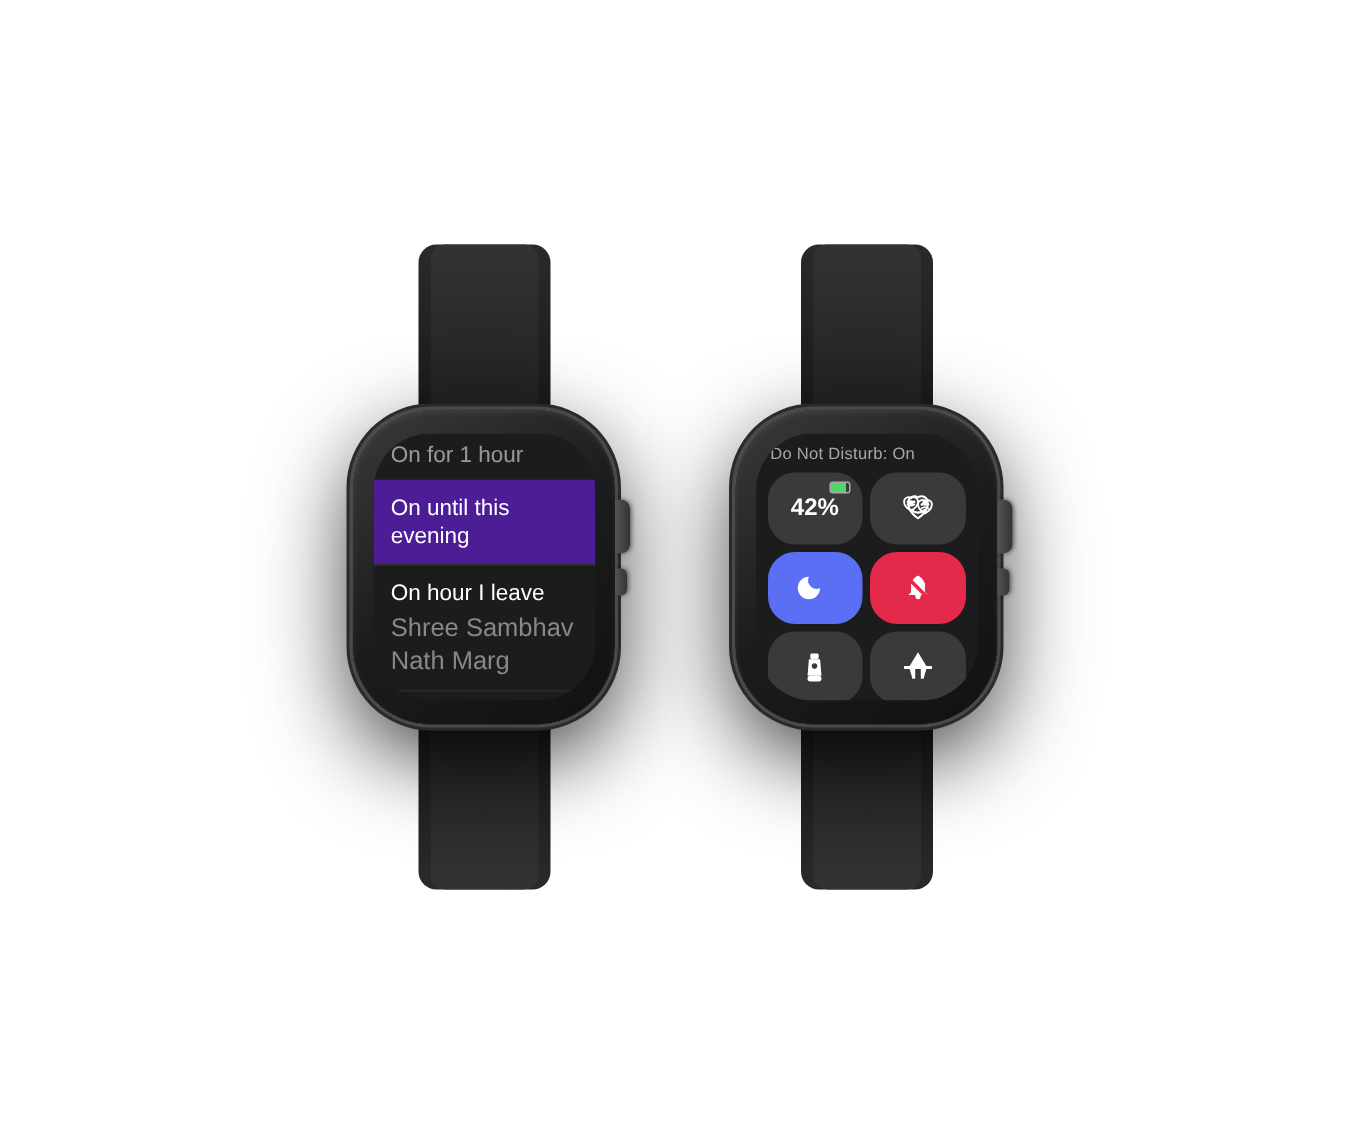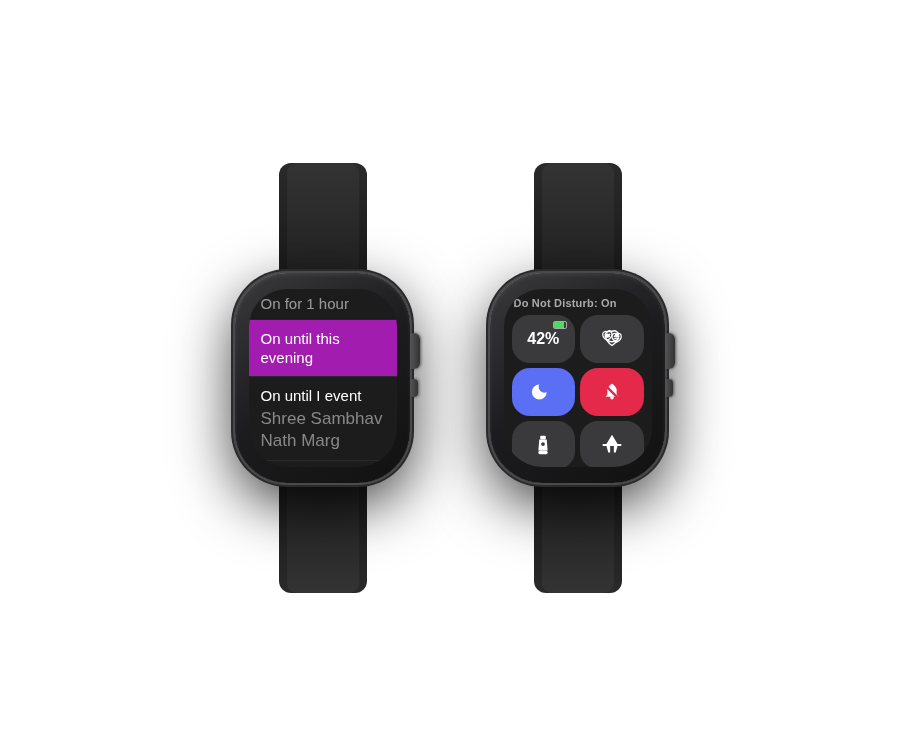--- a/index.html
+++ b/index.html
@@ -137,42 +137,42 @@
     }
 
     .dnd-menu-item-subtitle {
       color: #888888;
       font-size: 17px;
       line-height: 1.3;
       margin-top: 2px;
     }
 
     .dnd-menu-item.selected {
-      background: #a21caf;
+      background: #4c1d95;
     }
 
     .dnd-menu-item.selected .dnd-menu-item-title {
       color: #ffffff;
     }
 
     
     .screen-control-center {
       background: #1c1c1c;
       width: 100%;
       height: 100%;
       display: flex;
       flex-direction: column;
       overflow: hidden;
     }
 
     .cc-header {
       padding: 8px 10px 6px;
       color: #aaaaaa;
       font-size: 11px;
-      font-weight: 700;
+      font-weight: 400;
       letter-spacing: 0.2px;
       flex-shrink: 0;
     }
 
     .cc-grid {
       display: grid;
       grid-template-columns: 1fr 1fr;
       gap: 5px;
       padding: 0 8px 6px;
       flex: 1;
@@ -274,21 +274,21 @@
 
         <div class="dnd-menu-item" style="opacity:0.55; padding-top:6px; padding-bottom:6px;">
           <div class="dnd-menu-item-title">On for 1 hour</div>
         </div>
 
         <div class="dnd-menu-item selected">
           <div class="dnd-menu-item-title">On until this evening</div>
         </div>
 
         <div class="dnd-menu-item">
-          <div class="dnd-menu-item-title">On until I event</div>
+          <div class="dnd-menu-item-title">On hour I leave</div>
           <div class="dnd-menu-item-subtitle">Shree Sambhav Nath Marg</div>
         </div>
 
         <div class="dnd-menu-item">
           <div class="dnd-menu-item-title">On until end of event</div>
 
         </div>
 
       </div>
     </div>

